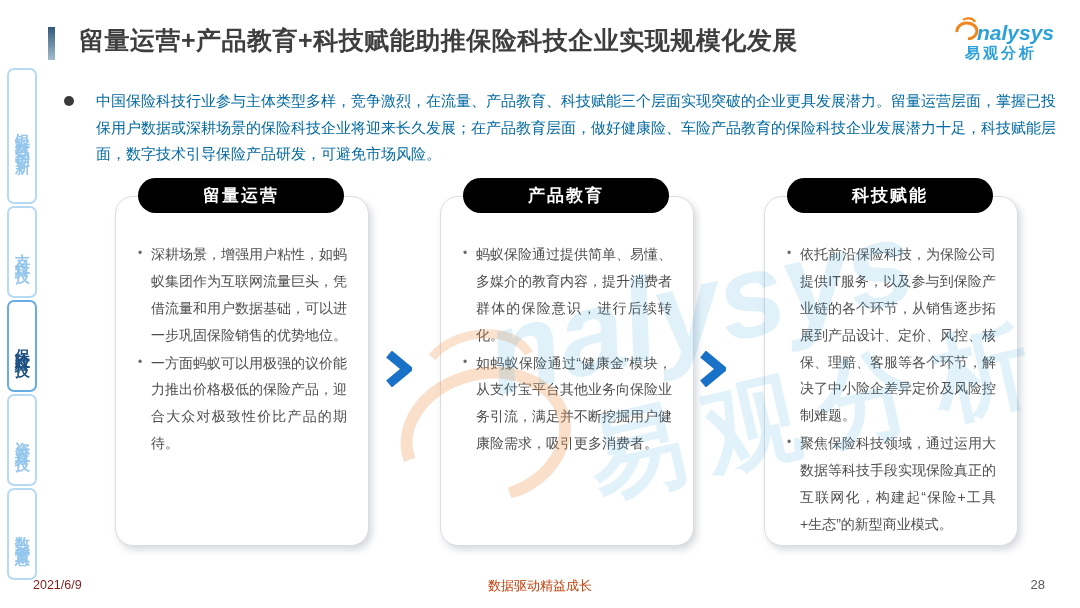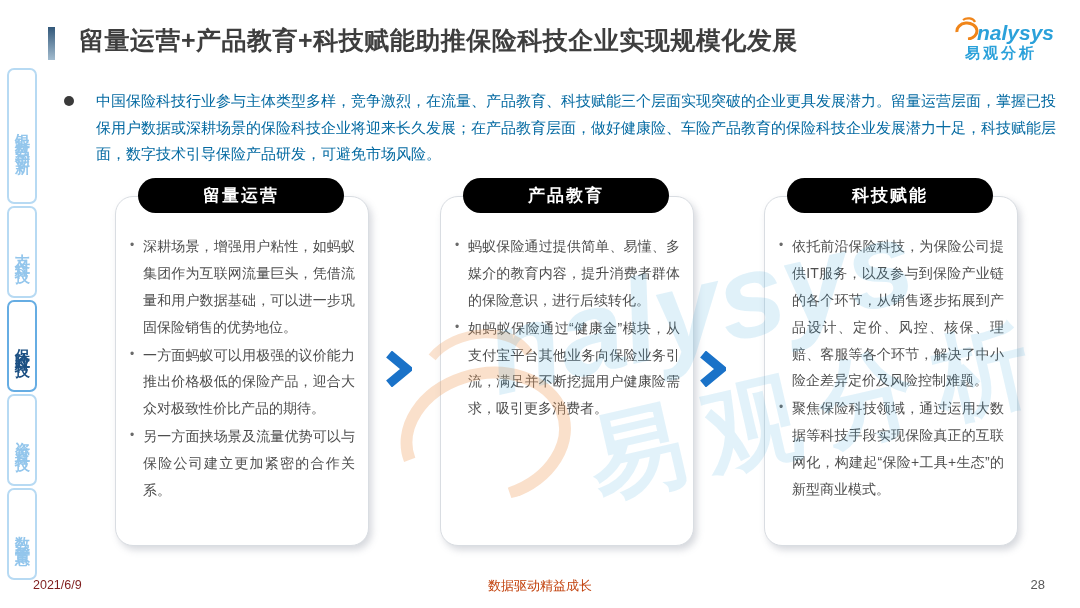--- a/index.html
+++ b/index.html
@@ -32,21 +32,21 @@
   .tab4{top:394px;height:88px;}
   .tab5{top:488px;height:88px;}
   
   .card{position:absolute;top:196px;width:252px;height:348px;background:#fff;
     border:1px solid #d9dde2;border-radius:18px;box-shadow:3px 4px 7px rgba(110,120,135,0.28);z-index:1;}
   .card1{left:115px;} .card2{left:440px;} .card3{left:764px;}
   .pill{position:absolute;top:178px;width:206px;height:35px;background:#000000;border-radius:18px;
     color:#fff;font-size:17px;font-weight:bold;display:flex;align-items:center;justify-content:center;
     letter-spacing:2px;z-index:3;}
   .pill1{left:138px;} .pill2{left:463px;} .pill3{left:787px;}
-  .bullets{margin:0;padding:36px 13px 0 12px;list-style:none;}
+  .bullets{margin:8px;padding:36px 13px 0 12px;list-style:none;}
   .bullets li{position:relative;padding-left:15px;font-size:14px;line-height:1.92;
     color:#4e4e4e;text-align:justify;margin-bottom:1px;}
   .bullets li::before{content:"•";position:absolute;left:2px;top:1px;color:#6a6a6a;font-size:12px;}
   
   .arrow{position:absolute;top:351px;z-index:2;}
   .arrow1{left:386px;} .arrow2{left:700px;}
   
   .watermark{position:absolute;left:320px;top:225px;width:740px;height:320px;
     transform:rotate(-13deg);pointer-events:none;z-index:4;}
   .wm-swirl{position:absolute;left:40px;top:40px;}
@@ -86,21 +86,20 @@
 <div class="side-tab tab1">银行数字创新</div>
 <div class="side-tab tab2">支付科技</div>
 <div class="side-tab tab3 active">保险科技</div>
 <div class="side-tab tab4">资管科技</div>
 <div class="side-tab tab5">数字普惠</div>
 
 <div class="card card1">
   <ul class="bullets">
     <li>深耕场景，增强用户粘性，如蚂蚁集团作为互联网流量巨头，凭借流量和用户数据基础，可以进一步巩固保险销售的优势地位。</li>
     <li>一方面蚂蚁可以用极强的议价能力推出价格极低的保险产品，迎合大众对极致性价比产品的期待。</li>
-    <li>另一方面挟场景及流量优势可以与保险公司建立更加紧密的合作关系。</li>
   </ul>
 </div>
 <div class="card card2">
   <ul class="bullets">
     <li>蚂蚁保险通过提供简单、易懂、多媒介的教育内容，提升消费者群体的保险意识，进行后续转化。</li>
     <li>如蚂蚁保险通过“健康金”模块，从支付宝平台其他业务向保险业务引流，满足并不断挖掘用户健康险需求，吸引更多消费者。</li>
   </ul>
 </div>
 <div class="card card3">
   <ul class="bullets">

